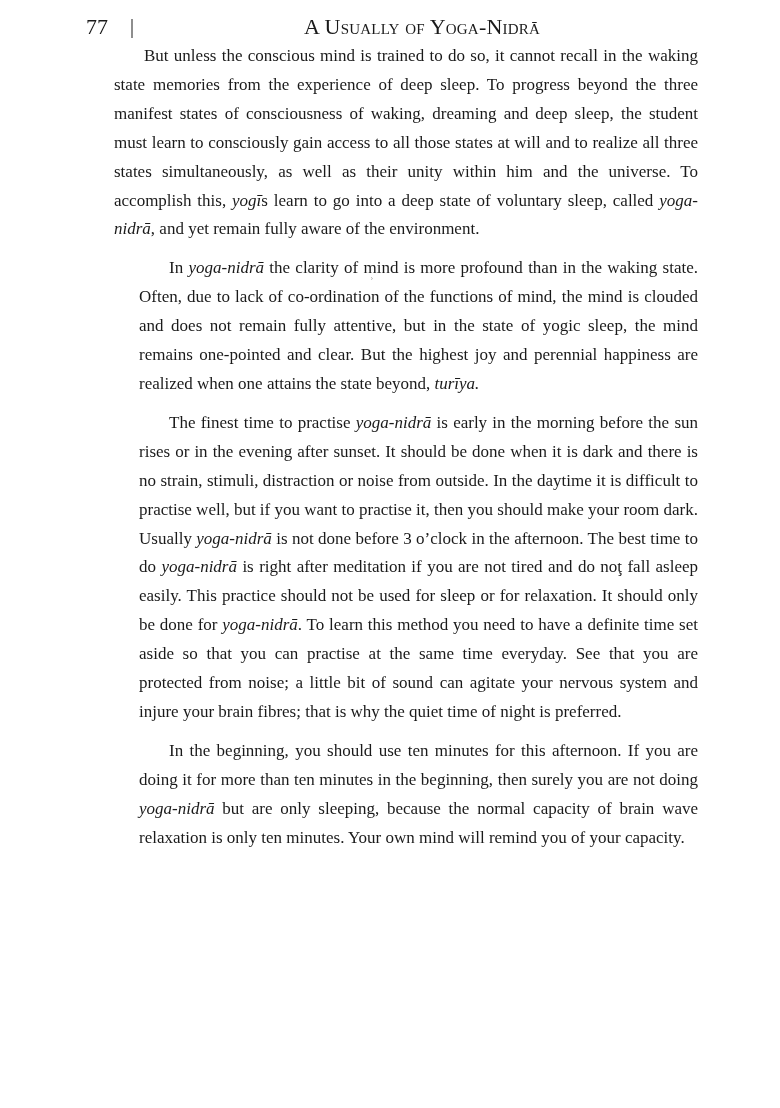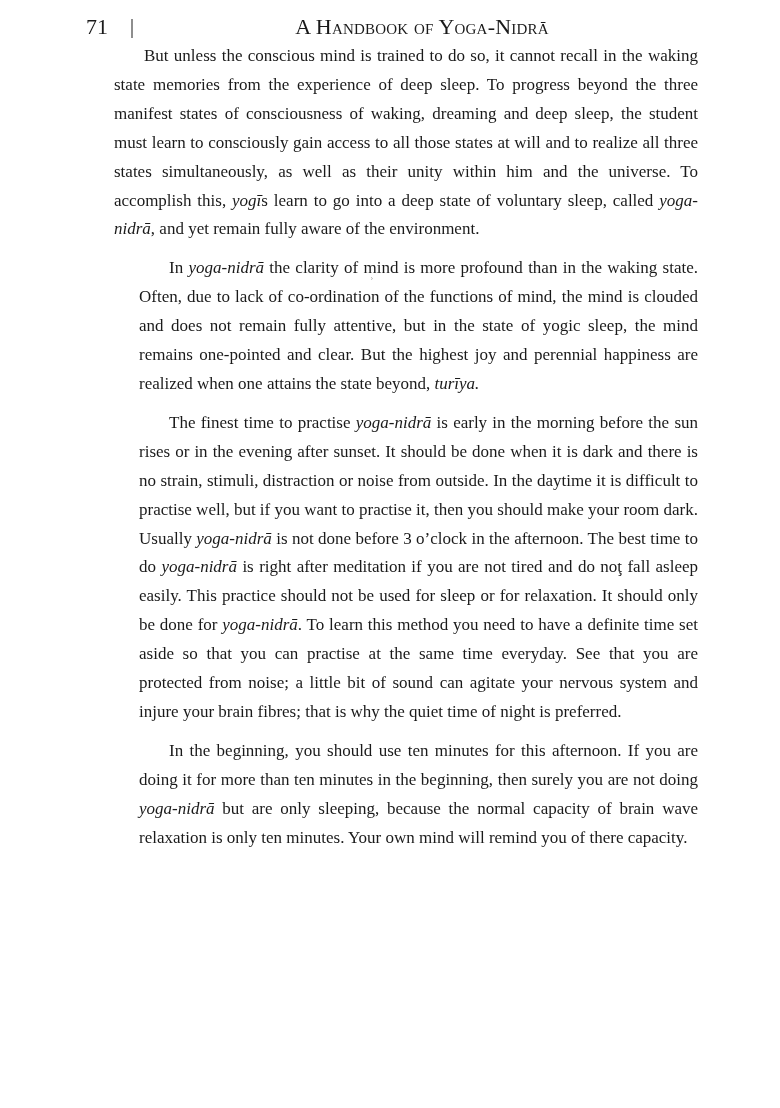--- a/index.html
+++ b/index.html
@@ -79,27 +79,27 @@
       font-size: 11px;
       color: #555;
     }
   </style>
 </head>
 <body>
 
 <div class="page">
 
   <div class="running-head">
-    <span class="folio">71</span>
+    <span class="folio">77</span>
     <span class="folio-sep">|</span>
-    <span class="book-title">A Handbook of Yoga-Nidrā</span>
+    <span class="book-title">A Usually of Yoga-Nidrā</span>
   </div>
 
   <span class="mark">˒</span>
 
   <div class="body-text">
     <p class="para"><span>But unless the conscious mind is trained to do so, it cannot recall in the waking state memories from the experience of deep sleep. To progress beyond the three manifest states of consciousness of waking, dreaming and deep sleep, the student must learn to consciously gain access to all those states at will and to realize all three states simultaneously, as well as their unity within him and the universe. To accomplish this, </span><span class="it">yogī</span><span>s learn to go into a deep state of voluntary sleep, called </span><span class="it">yoga-nidrā</span><span>, and yet remain fully aware of the environment.</span></p>
     <p class="para"><span>In </span><span class="it">yoga-nidrā</span><span> the clarity of mind is more profound than in the waking state. Often, due to lack of co-ordination of the functions of mind, the mind is clouded and does not remain fully attentive, but in the state of yogic sleep, the mind remains one-pointed and clear. But the highest joy and perennial happiness are realized when one attains the state beyond, </span><span class="it">turīya.</span></p>
     <p class="para"><span>The finest time to practise </span><span class="it">yoga-nidrā</span><span> is early in the morning before the sun rises or in the evening after sunset. It should be done when it is dark and there is no strain, stimuli, distraction or noise from outside. In the daytime it is difficult to practise well, but if you want to practise it, then you should make your room dark. Usually </span><span class="it">yoga-nidrā</span><span> is not done before 3 o’clock in the afternoon. The best time to do </span><span class="it">yoga-nidrā</span><span> is right after meditation if you are not tired and do noţ fall asleep easily. This practice should not be used for sleep or for relaxation. It should only be done for </span><span class="it">yoga-nidrā</span><span>. To learn this method you need to have a definite time set aside so that you can practise at the same time everyday. See that you are protected from noise; a little bit of sound can agitate your nervous system and injure your brain fibres; that is why the quiet time of night is preferred.</span></p>
-    <p class="para"><span>In the beginning, you should use ten minutes for this afternoon. If you are doing it for more than ten minutes in the beginning, then surely you are not doing </span><span class="it">yoga-nidrā</span><span> but are only sleeping, because the normal capacity of brain wave relaxation is only ten minutes. Your own mind will remind you of there capacity.</span></p>
+    <p class="para"><span>In the beginning, you should use ten minutes for this afternoon. If you are doing it for more than ten minutes in the beginning, then surely you are not doing </span><span class="it">yoga-nidrā</span><span> but are only sleeping, because the normal capacity of brain wave relaxation is only ten minutes. Your own mind will remind you of your capacity.</span></p>
   </div>
 
 </div>
 
 </body></html>

